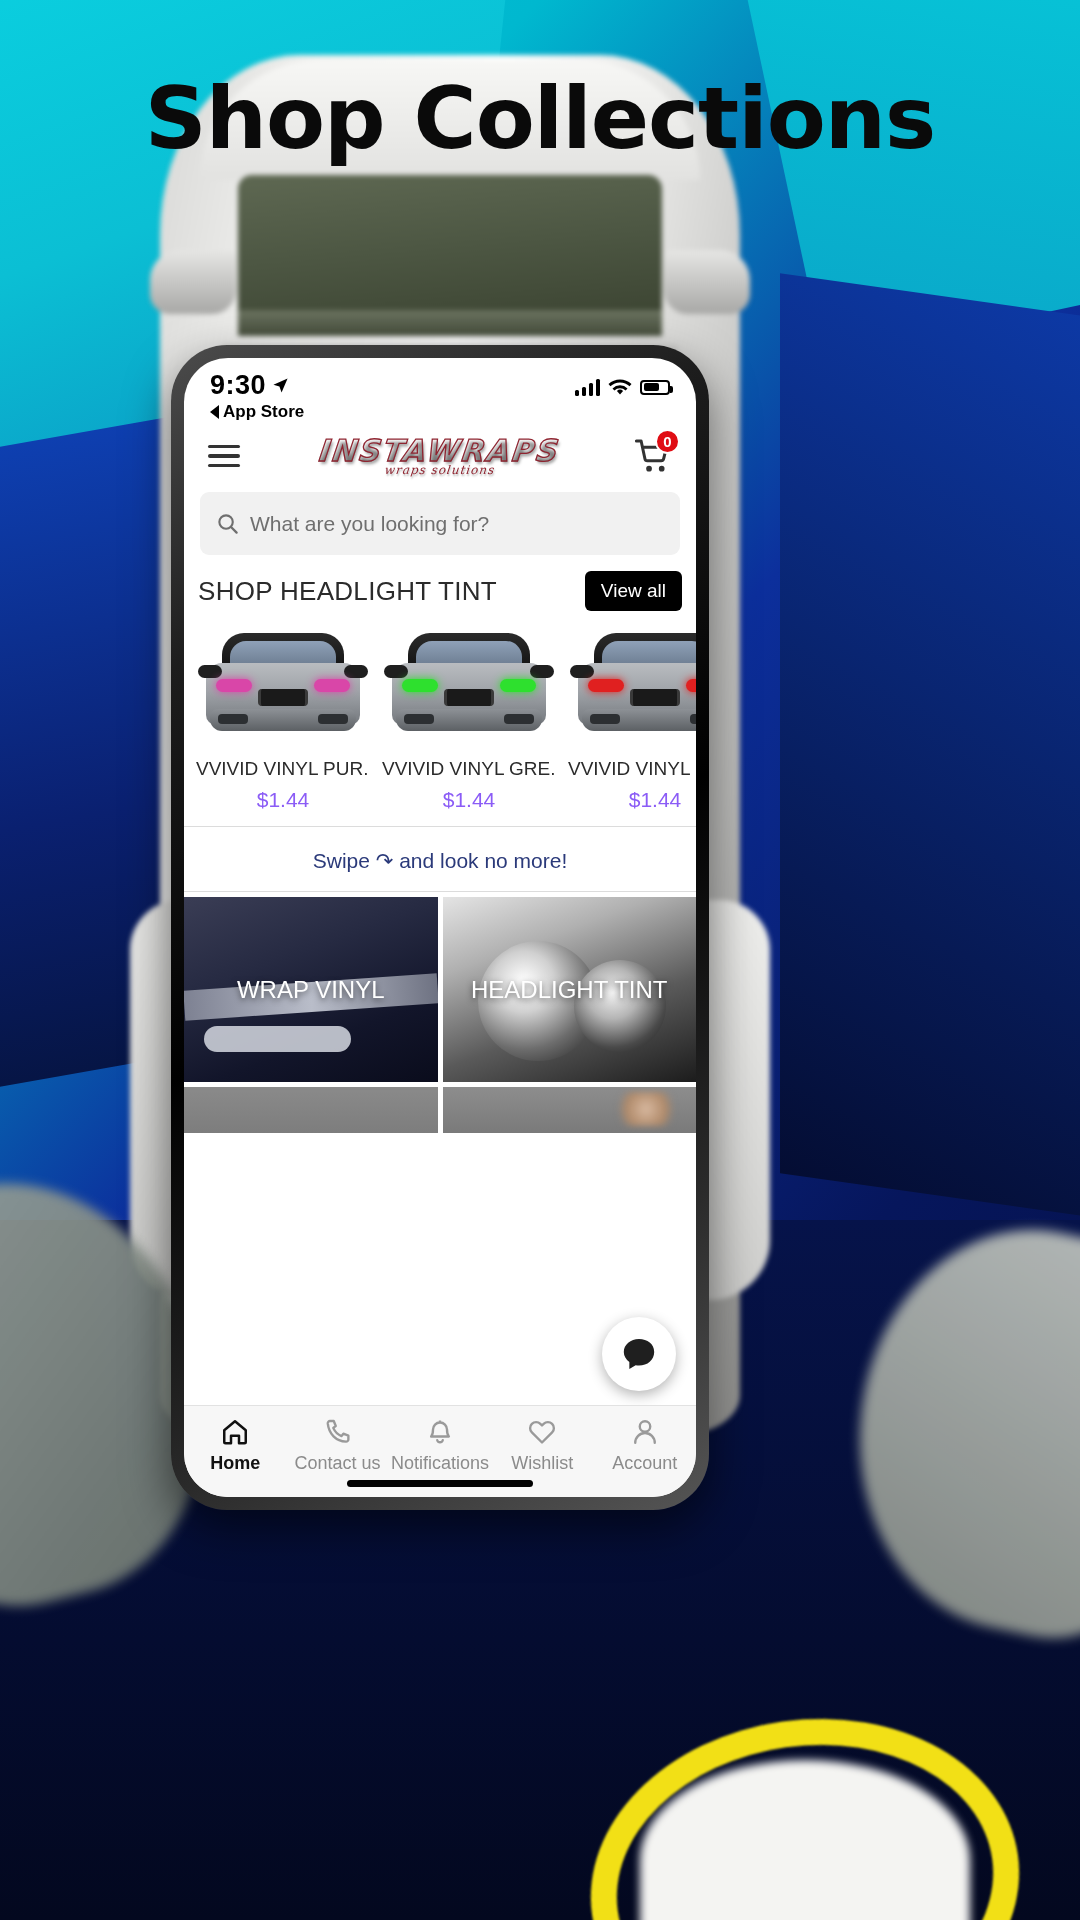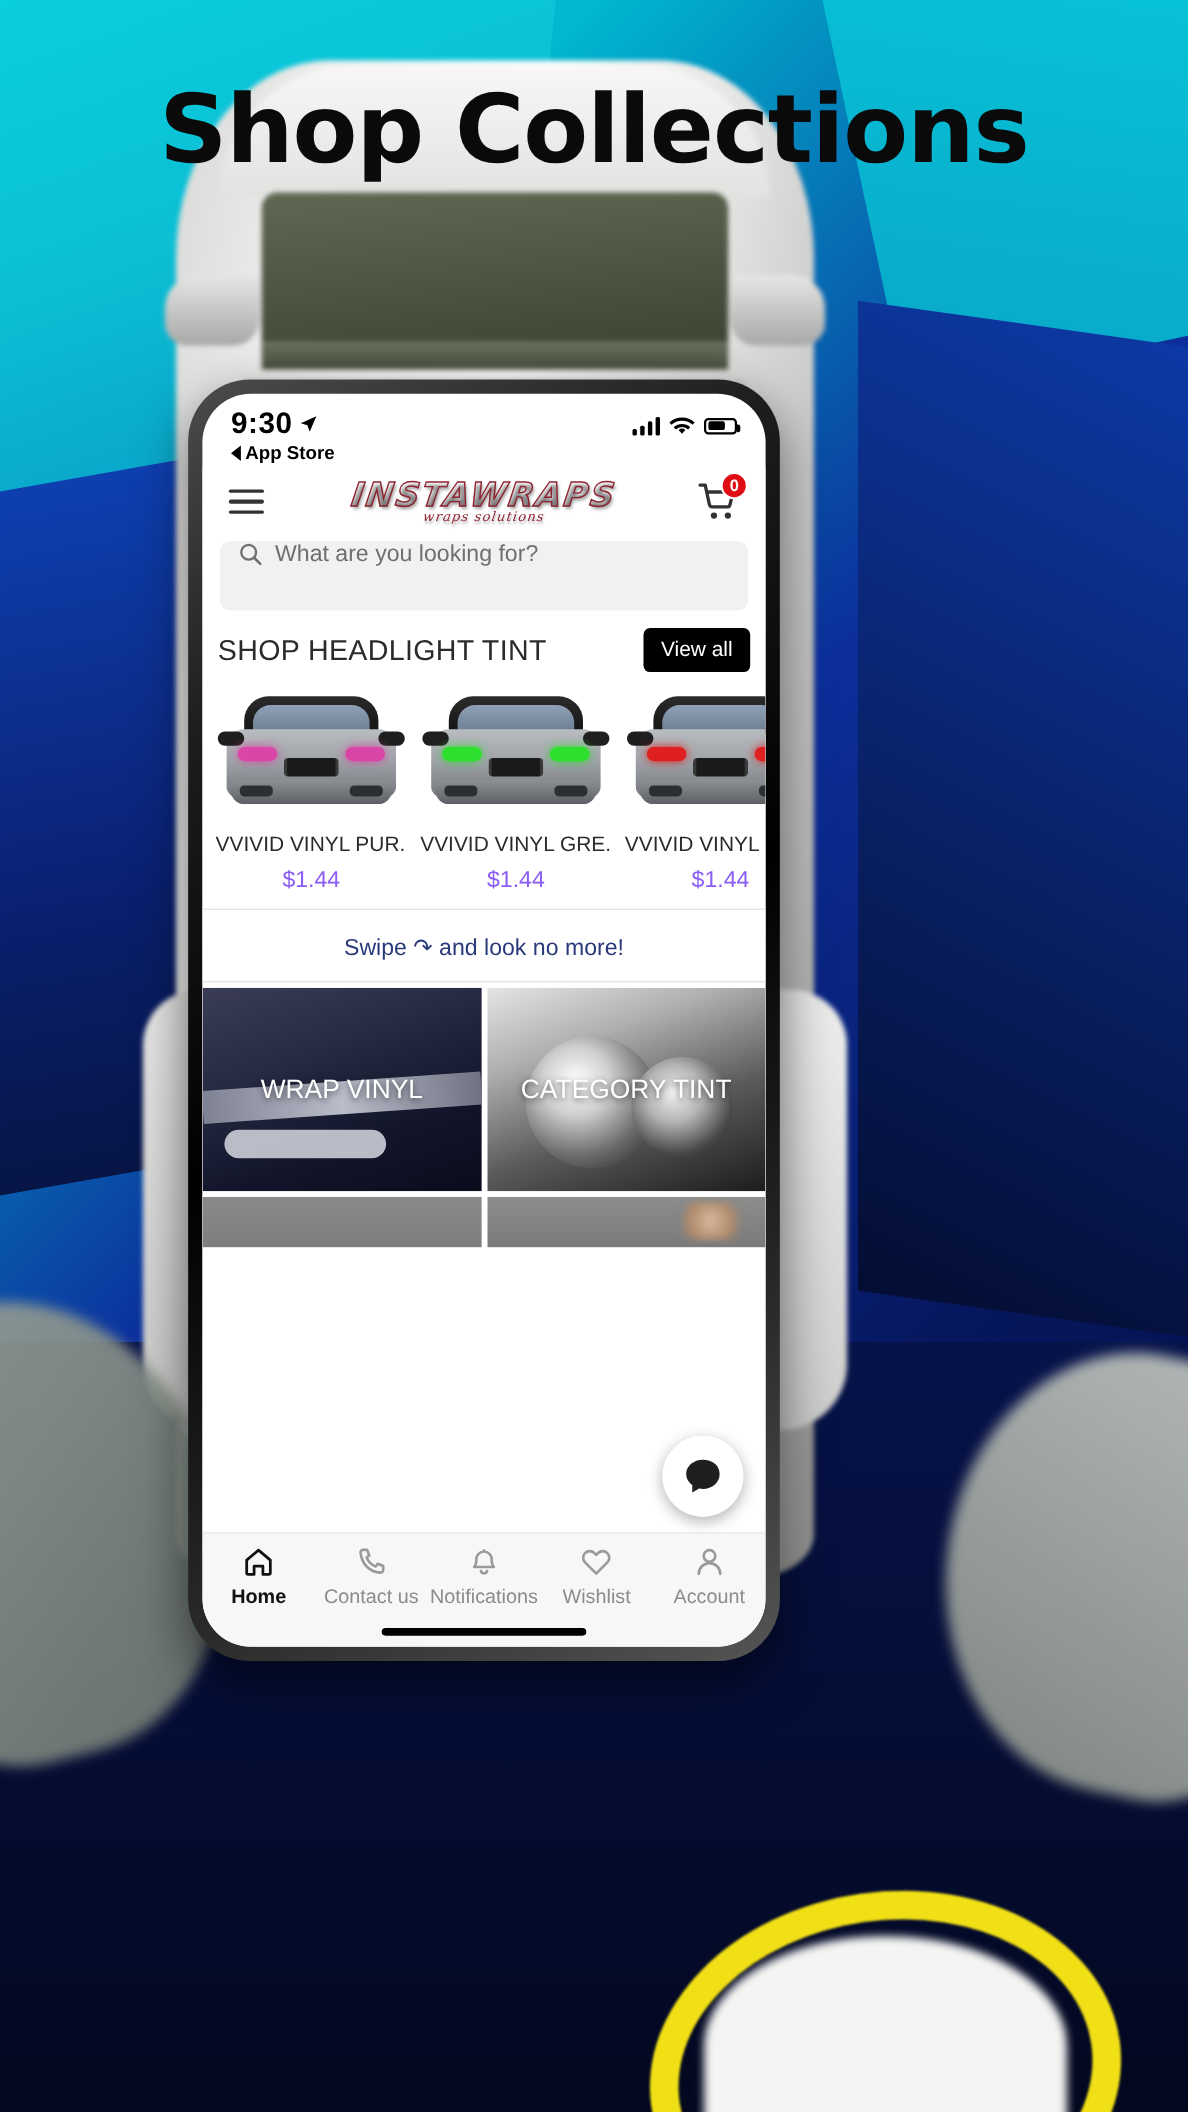--- a/index.html
+++ b/index.html
@@ -233,21 +233,21 @@
     min-width: 25px; height: 25px; border-radius: 50%;
     background: #e00d14; color:#fff; font-size: 15px; font-weight:700;
     display:flex; align-items:center; justify-content:center;
     border: 2px solid #fff;
   }
 
   
   .search-zone { padding: 4px 16px 10px 16px; background:#fff; flex:none; }
   .searchbar {
     height: 63px; background: #f1f1f1; border-radius: 9px;
-    display: flex; align-items: flex-start; gap: 11px; padding: 0 16px;
+    display: flex; align-items: center; gap: 11px; padding: 0 16px;
   }
   .search-ph { font-size: 21px; color: #6f6f6f; }
 
   
   .content { flex: 1; overflow: hidden; background:#fff; position: relative; }
 
   .section-head {
     display: flex; align-items: center; justify-content: space-between;
     padding: 6px 14px 10px 14px;
   }
@@ -392,21 +392,21 @@
   .chat-fab {
     position: absolute; right: 20px; bottom: 14px;
     width: 74px; height: 74px; border-radius: 50%;
     background: #fff; box-shadow: 0 4px 14px rgba(0,0,0,.3);
     display: flex; align-items: center; justify-content: center;
     z-index: 20; cursor: pointer;
   }
 
   
   .tabbar {
-    flex: none; height: 104px; background: #f7f7f7;
+    flex: none; height: 92px; background: #f7f7f7;
     display: flex; align-items: flex-start; justify-content: space-around;
     padding-top: 11px;
     border-top: 1px solid #e2e2e2;
   }
   .tab { display:flex; flex-direction:column; align-items:center; gap:6px; width: 100px; cursor:pointer; }
   .tab .t-label { font-size: 18px; color:#8b8b8b; }
   .tab.active .t-label { color:#111; font-weight: 700; }
   .tab svg { display:block; }
 
   .home-indicator {
@@ -583,21 +583,21 @@
         <div class="cat-sub">Swipe ↷ and look no more!</div>
       </div>
 
       <div class="cat-grid">
         <div class="cat-cell">
           <div class="cat-bg bg-wrap"></div>
           <div class="cat-label">WRAP VINYL</div>
         </div>
         <div class="cat-cell">
           <div class="cat-bg bg-hlt"></div>
-          <div class="cat-label">CATEGORY TINT</div>
+          <div class="cat-label">HEADLIGHT TINT</div>
         </div>
         <div class="cat-cell partial">
           <div class="cat-bg bg-gray-flat"></div>
         </div>
         <div class="cat-cell partial">
           <div class="cat-bg bg-warm-flat"></div>
         </div>
       </div>
 
       <div class="chat-fab">

